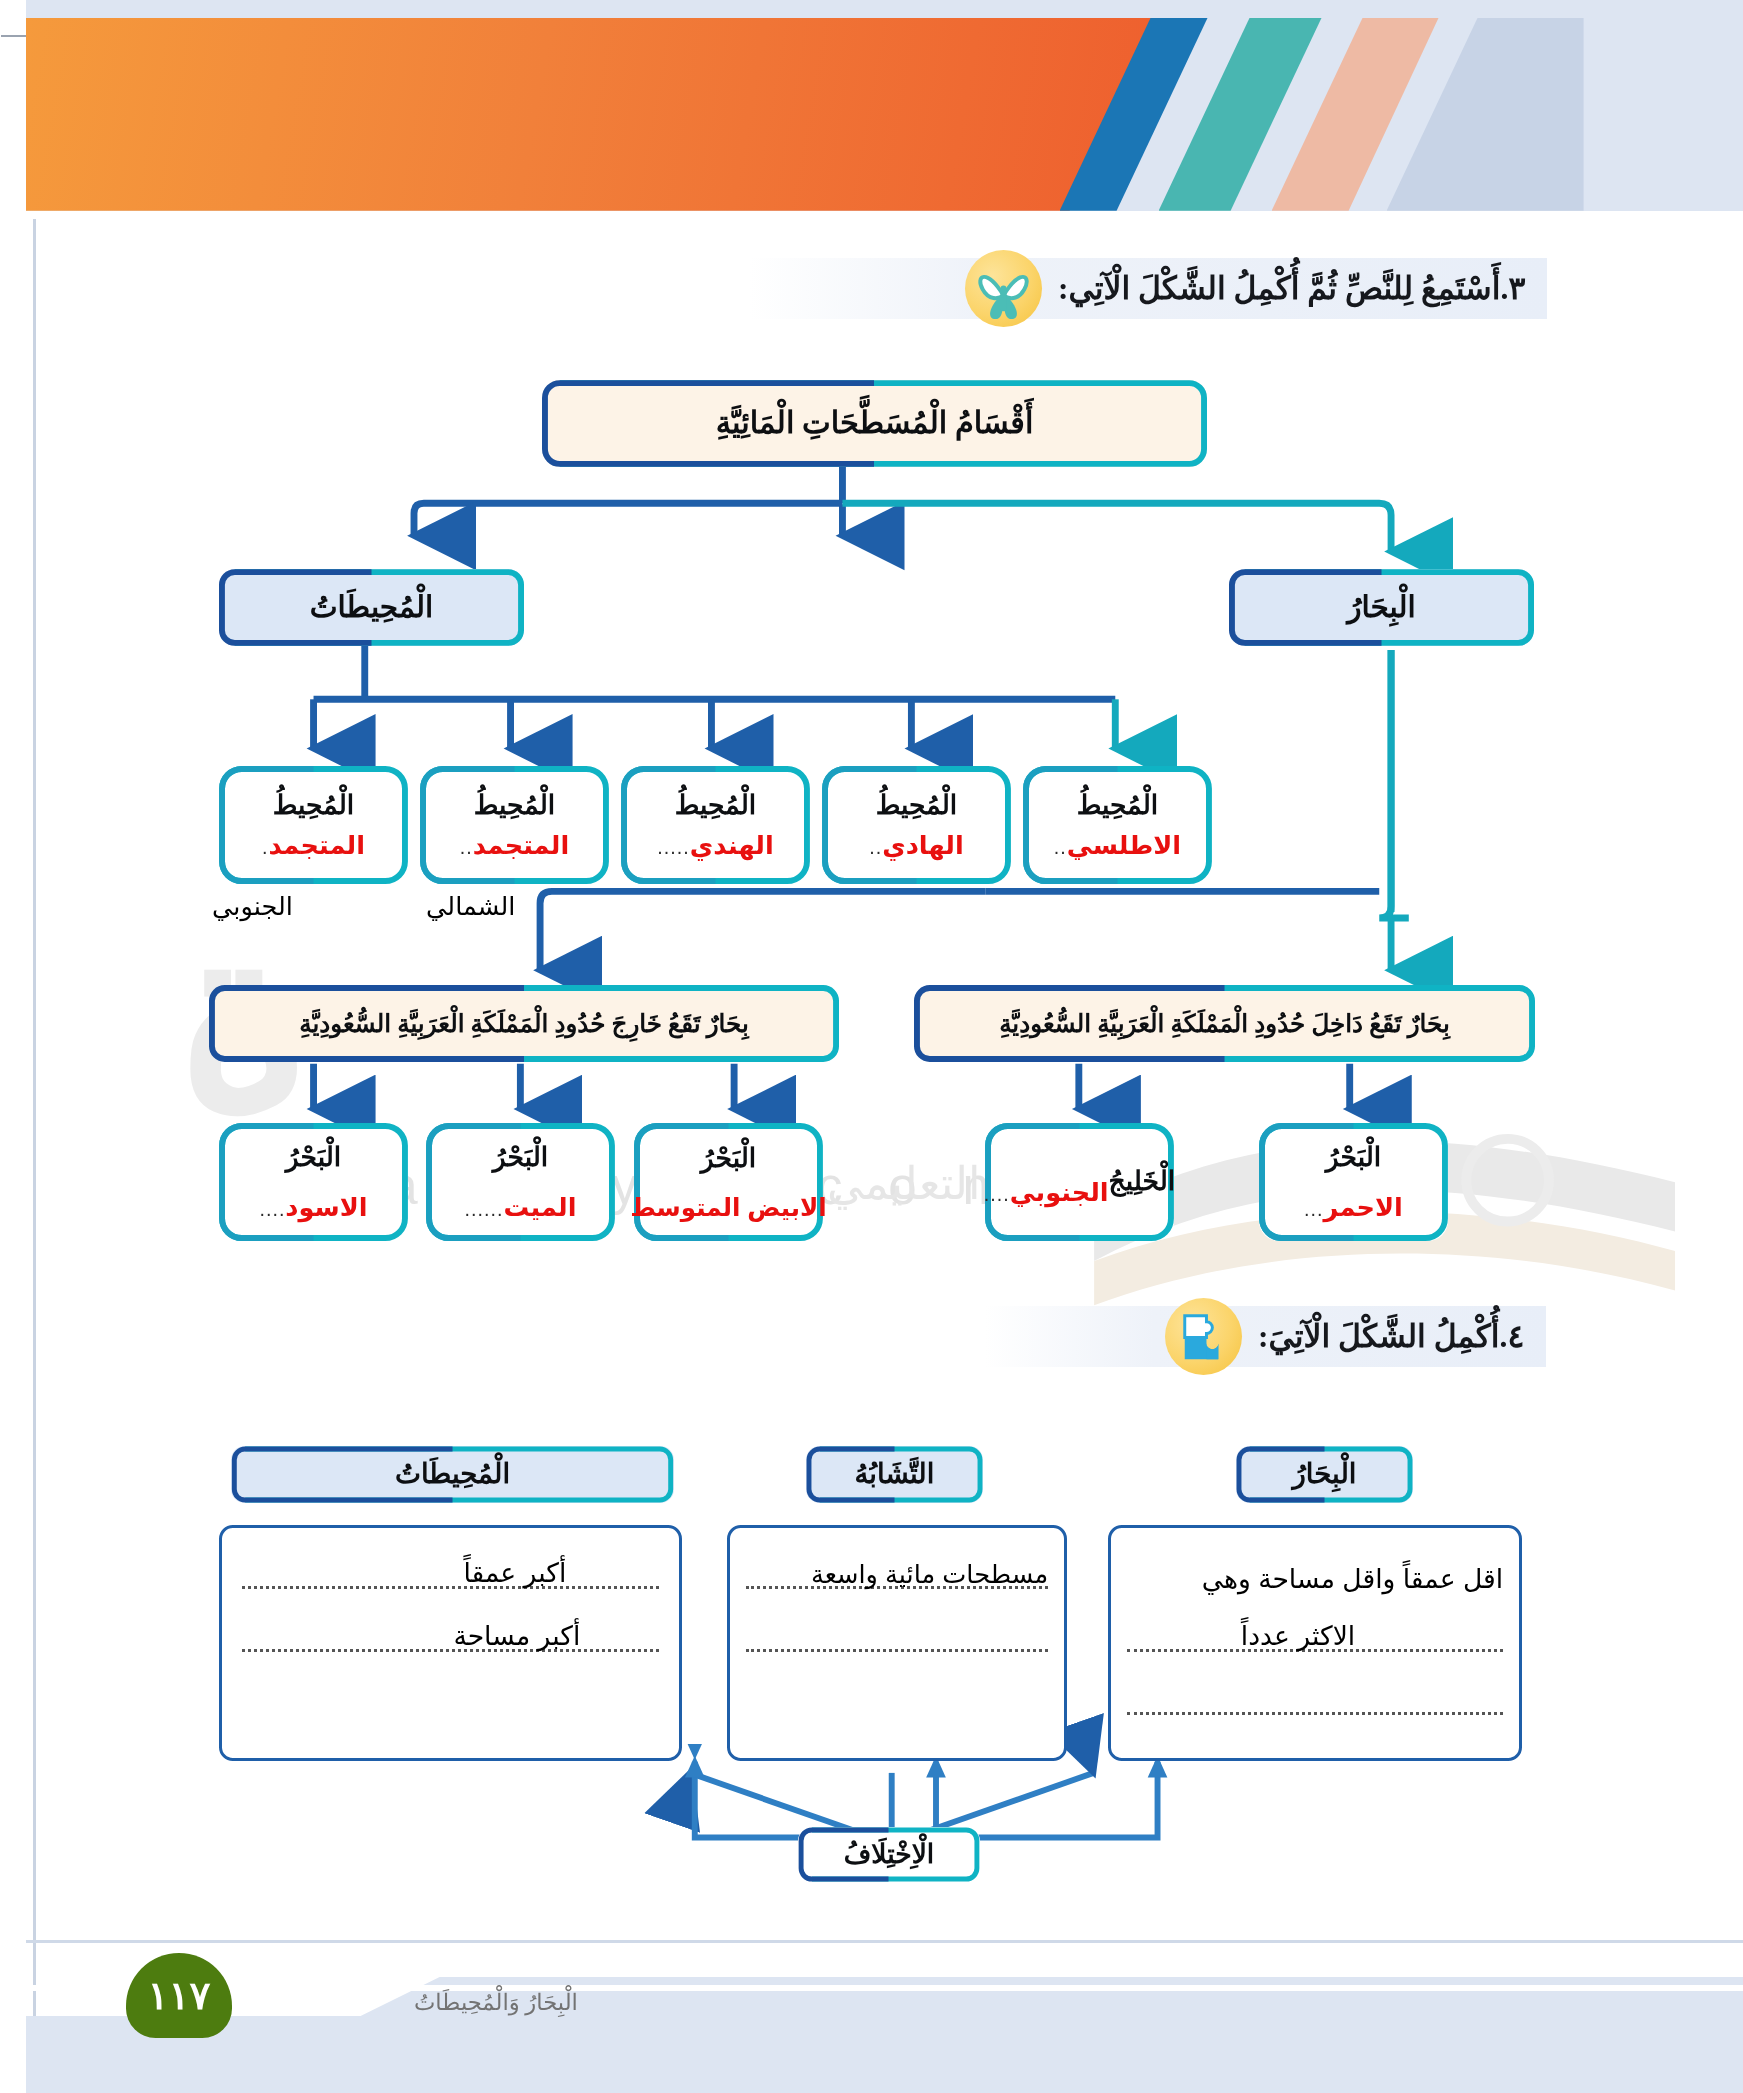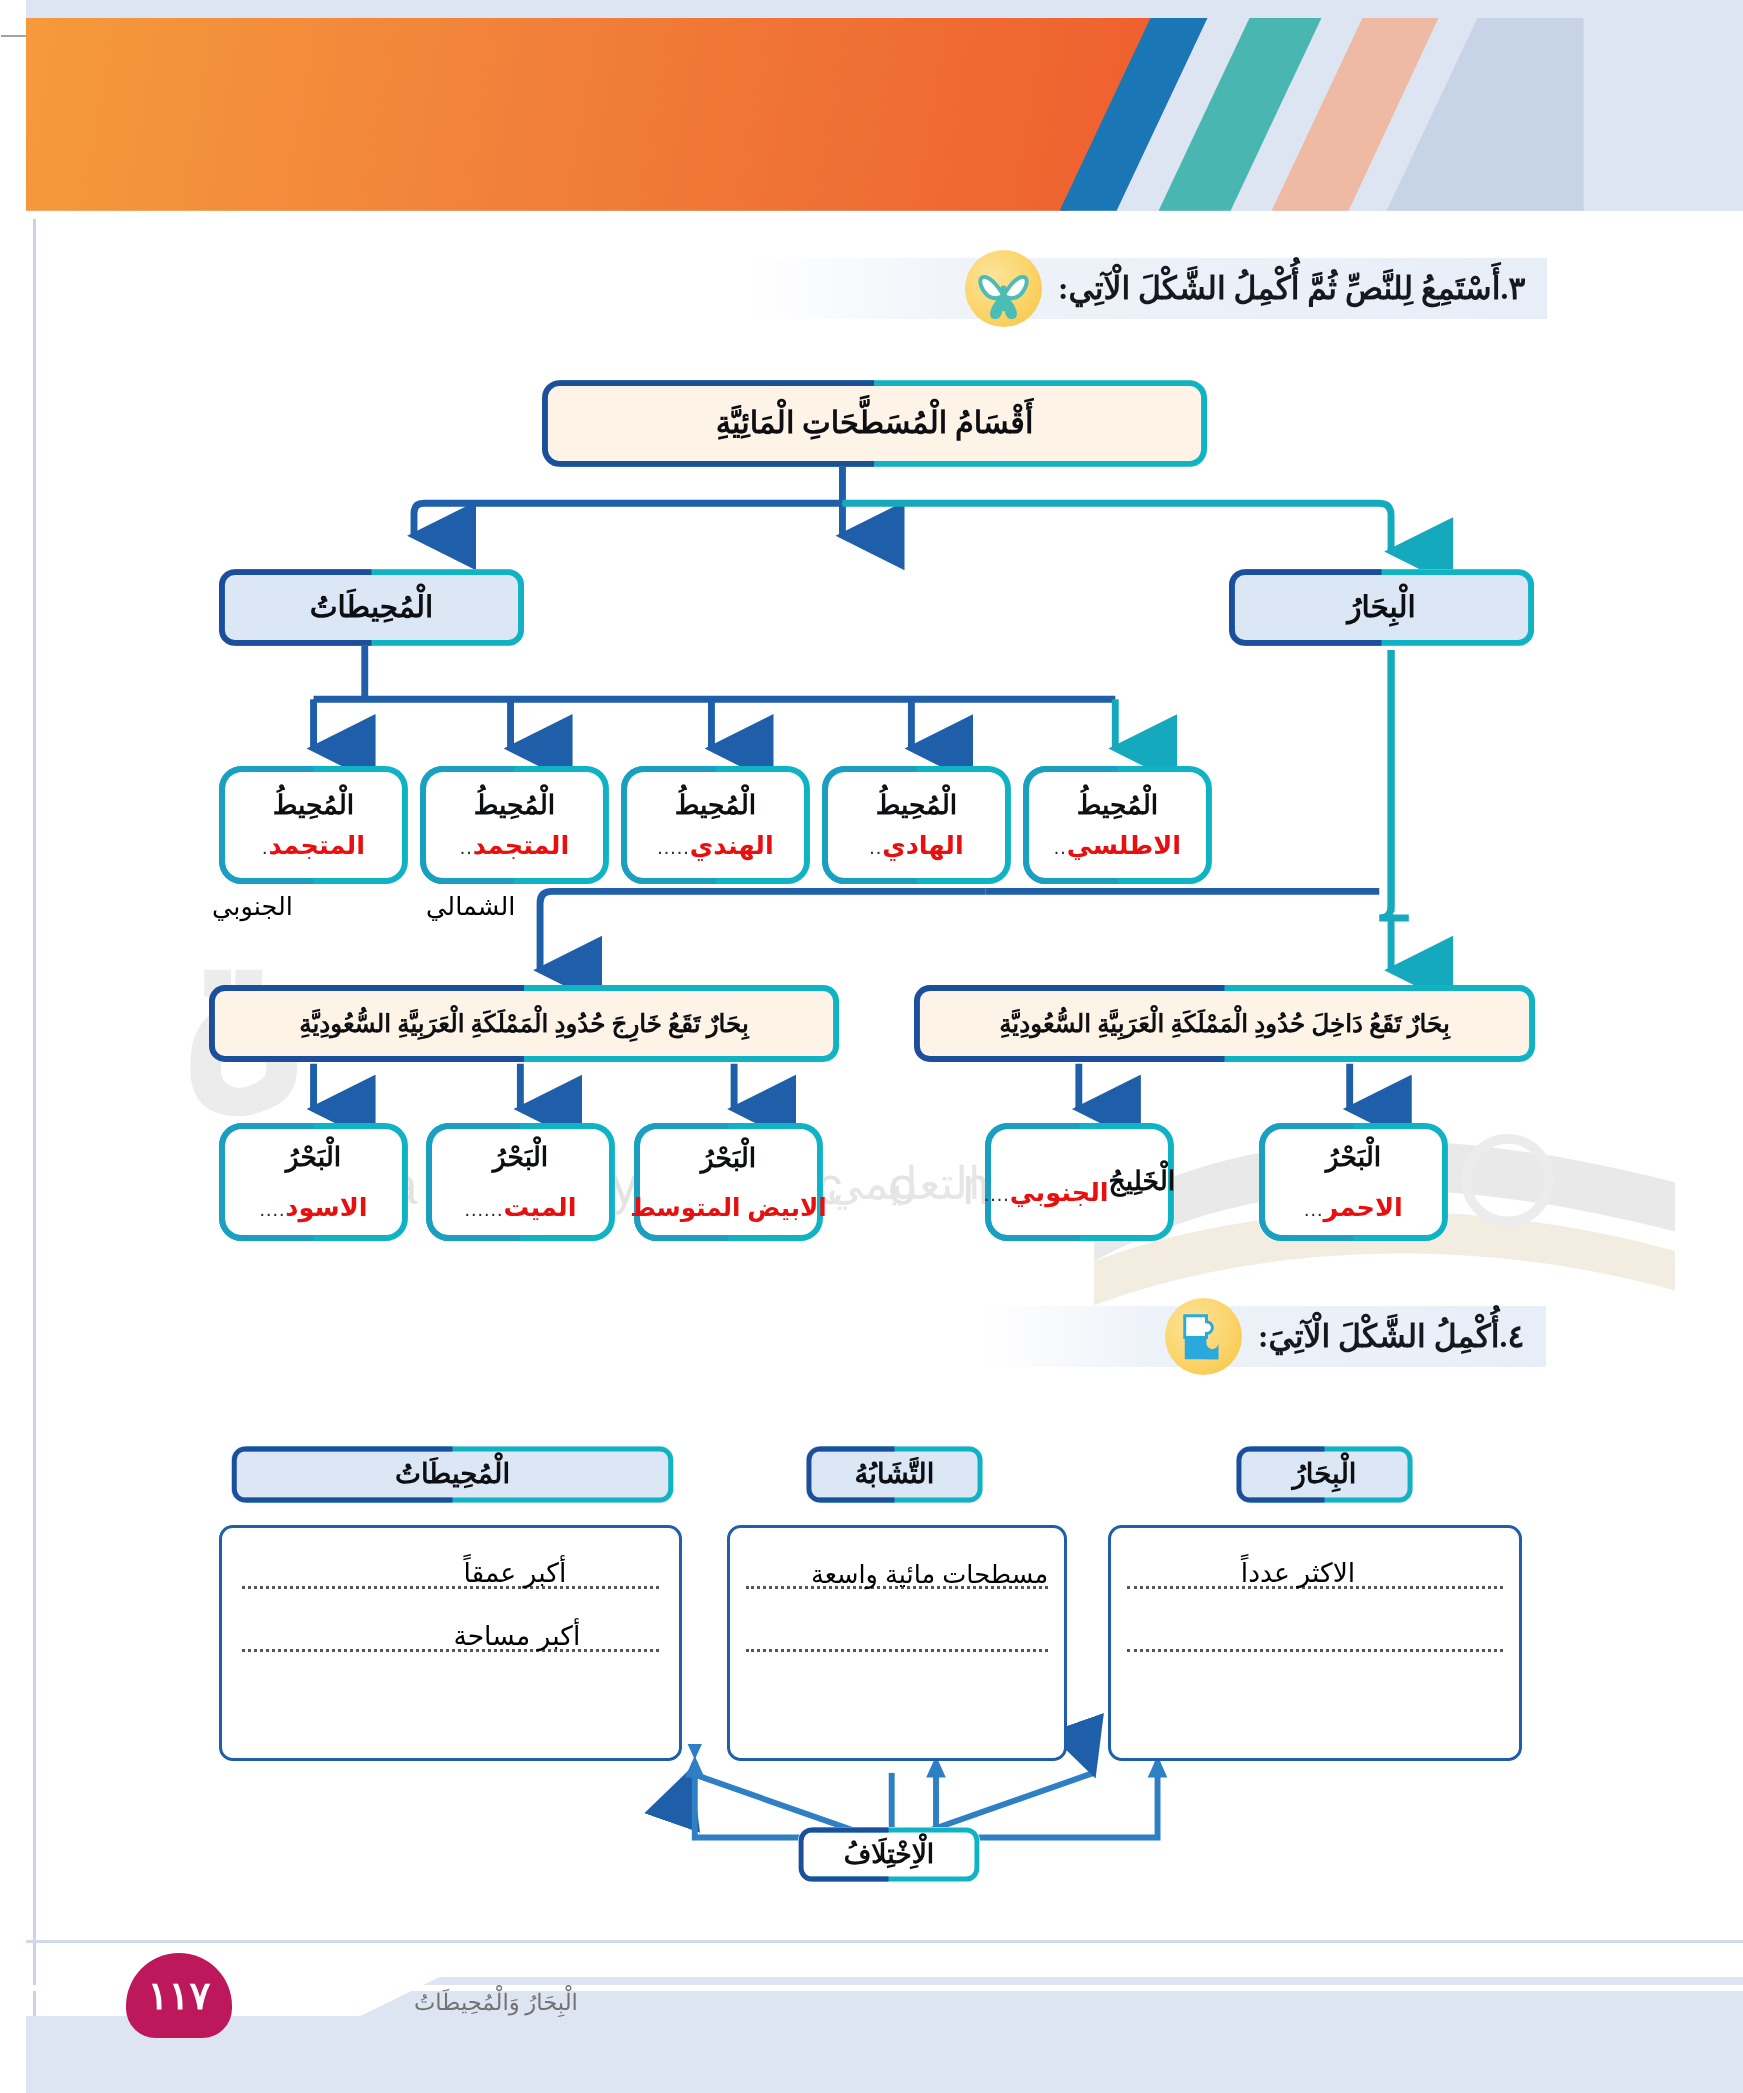--- a/index.html
+++ b/index.html
@@ -83,21 +83,21 @@
   }
   .wm-ar{color:#e6e6e6;font-size:45px;font-family:"Liberation Serif","DejaVu Serif",serif;direction:rtl;}
   .wm-big{color:#ececec;font-size:256px;font-weight:bold;font-family:"Liberation Sans",sans-serif;}
 
   
   .footer-band{position:absolute;left:25.6px;bottom:0;width:1718px;height:116px;background:#dde5f2;
     clip-path:polygon(0 39px, 335px 39px, 414px 0, 1718px 0, 1718px 116px, 0 116px);}
   .footer-white{position:absolute;left:25.6px;bottom:102px;width:1718px;height:5.9px;background:#fff;}
   .pagebadge{
     position:absolute;left:126px;bottom:55px;width:106px;height:85px;
-    background:#be185d;border-radius:53px 53px 29.6px 29.6px;
+    background:#4d7c0f;border-radius:53px 53px 29.6px 29.6px;
     display:flex;align-items:center;justify-content:center;
     color:#fff;font-size:39px;font-weight:bold;
     font-family:"Liberation Serif","DejaVu Serif",serif;
   }
   .footer-title{
     position:absolute;left:414px;bottom:77px;direction:rtl;
     color:#737373;font-size:22.7px;font-weight:normal;
     font-family:"Liberation Serif","DejaVu Serif",serif;
   }
   .footer-rule{position:absolute;left:25.6px;bottom:150px;width:1718px;height:3px;background:#cfd9e8;}
@@ -411,20 +411,23 @@
     <div class="ans" style="position:absolute;right:0;bottom:15.8px;font-size:25.6px;">مسطحات مائية واسعة</div>
   </div>
   <div style="position:relative;height:63px;">
     <div style="position:absolute;right:0;left:0;bottom:15.8px;border-bottom:3px dotted #555;"></div>
     <div class="ans" style="position:absolute;right:0;bottom:15.8px;font-size:25.6px;"></div>
   </div>
 </div>
 
 <div style="position:absolute;left:1108px;top:1525px;width:414px;height:236px;border:3.9px solid #1f5fa9;border-radius:13.8px;background:#fff;box-sizing:border-box;direction:rtl;padding:13.8px 15.8px;">
   <div style="position:relative;height:63px;">
+    <div class="ans" style="position:absolute;right:0;bottom:9.9px;font-size:26.6px;">اقل عمقاً واقل مساحة وهي</div>
+  </div>
+  <div style="position:relative;height:63px;">
     <div style="position:absolute;right:0;left:0;bottom:15.8px;border-bottom:3px dotted #555;"></div>
     <div class="ans" style="position:absolute;right:148px;bottom:15.8px;font-size:26.6px;">الاكثر عدداً</div>
   </div>
   <div style="position:relative;height:63px;">
     <div style="position:absolute;right:0;left:0;bottom:15.8px;border-bottom:3px dotted #555;"></div>
     <div class="ans" style="position:absolute;right:0;bottom:15.8px;font-size:26.6px;"></div>
   </div>
 </div>
 
 <div class="node bx-white" style="left:798px;top:1827px;width:182px;height:55px;border-radius:13.8px;">

